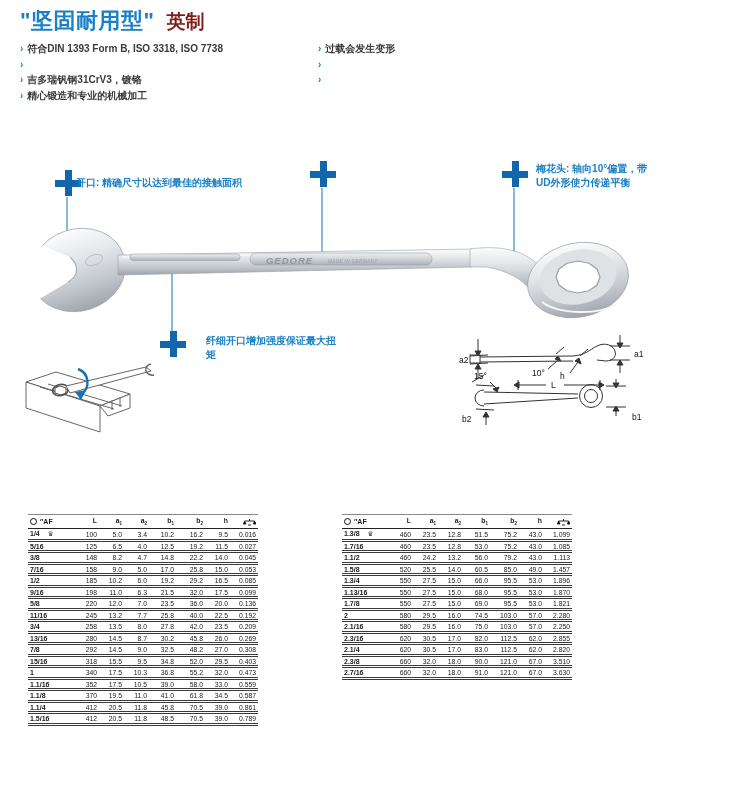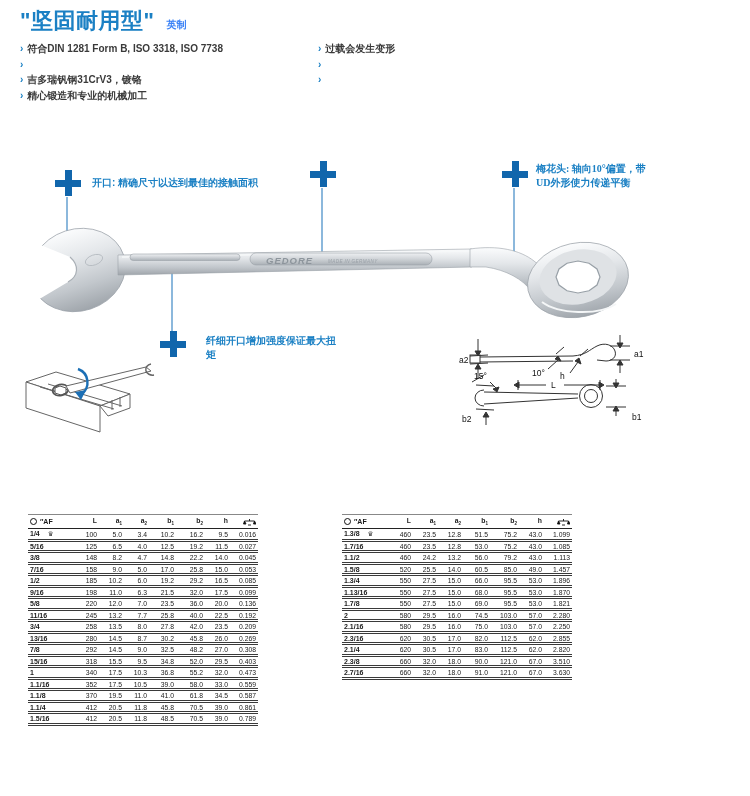--- a/index.html
+++ b/index.html
@@ -3,21 +3,21 @@
 <meta charset="utf-8">
 <style>
   * { margin:0; padding:0; box-sizing:border-box; }
   html,body { background:#fff; }
   body { font-family:"Liberation Sans","DejaVu Sans",sans-serif; }
   #page { position:relative; width:750px; height:796px; background:#fff; overflow:hidden; }
 
   
   .hdr { position:absolute; left:20px; top:6px; display:flex; align-items:baseline; gap:12px; }
   .title { font-size:22px; font-weight:bold; color:#1b80c4; letter-spacing:0.5px; }
-  .subtitle { font-size:10px; font-weight:bold; color:#3b82f6; }
+  .subtitle { font-size:19px; font-weight:bold; color:#7f1d1d; }
 
   
   .features { position:absolute; top:41px; }
   .features.fl { left:20px; width:292px; }
   .features.fr { left:318px; width:430px; }
   .feat { display:flex; gap:4px; font-size:10px; color:#3a3a3a; line-height:15.5px; font-weight:bold; }
   .feat .arrow { color:#1b80c4; font-weight:bold; }
 
   
   .plus { position:absolute; width:26px; height:26px; }
@@ -48,21 +48,21 @@
 <div id="page">
 
   <div class="hdr">
     <span class="title">"坚固耐用型"</span>
     <span class="subtitle">英制</span>
   </div>
 
   <div class="features fl">
     <div class="feat">
         <span class="arrow">›</span>
-        <span>符合DIN 1281 Form B, ISO 3318, ISO 7738</span>
+        <span>符合DIN 1393 Form B, ISO 3318, ISO 7738</span>
       </div>
     <div class="feat">
         <span class="arrow">›</span>
       </div>
     <div class="feat">
         <span class="arrow">›</span>
         <span>吉多瑞钒钢31CrV3，镀铬</span>
       </div>
     <div class="feat">
         <span class="arrow">›</span>
@@ -78,30 +78,30 @@
         <span class="arrow">›</span>
       </div>
     <div class="feat">
         <span class="arrow">›</span>
       </div>
   </div>
 
   <div class="plus" style="left:55px;top:170px;"></div>
   <div class="cline" style="left:66px;top:197px;height:63px;"></div>
   <div class="cdot" style="left:64px;top:260px;"></div>
-  <div class="ctext" style="left:92px;top:176px;width:180px;">开口: 精确尺寸以达到最佳的接触面积</div>
+  <div class="ctext" style="left:76px;top:176px;width:180px;">开口: 精确尺寸以达到最佳的接触面积</div>
 
   <div class="plus" style="left:310px;top:161px;"></div>
   <div class="cline" style="left:321px;top:188px;height:70px;"></div>
   <div class="cdot" style="left:319px;top:258px;"></div>
 
   <div class="plus" style="left:502px;top:161px;"></div>
   <div class="cline" style="left:513px;top:188px;height:70px;"></div>
   <div class="cdot" style="left:511px;top:258px;"></div>
-  <div class="ctext" style="left:536px;top:162px;width:122px;font-family:Liberation Serif, serif;">梅花头: 轴向10°偏置，带UD外形使力传递平衡</div>
+  <div class="ctext" style="left:536px;top:162px;width:122px;">梅花头: 轴向10°偏置，带UD外形使力传递平衡</div>
 
   <div class="plus" style="left:160px;top:331px;"></div>
   <div class="cline" style="left:171px;top:266px;height:65px;"></div>
   <div class="cdot" style="left:169px;top:261px;"></div>
   <div class="ctext" style="left:196px;top:334px;width:132px;margin-left:10px;">纤细开口增加强度保证最大扭矩</div>
 
   <svg style="position:absolute;left:26px;top:224px;" width="618" height="96" viewBox="0 0 618 96">
     <defs>
       <linearGradient id="sil" x1="0" y1="0" x2="0" y2="1">
         <stop offset="0" stop-color="#fbfcfd"></stop>

